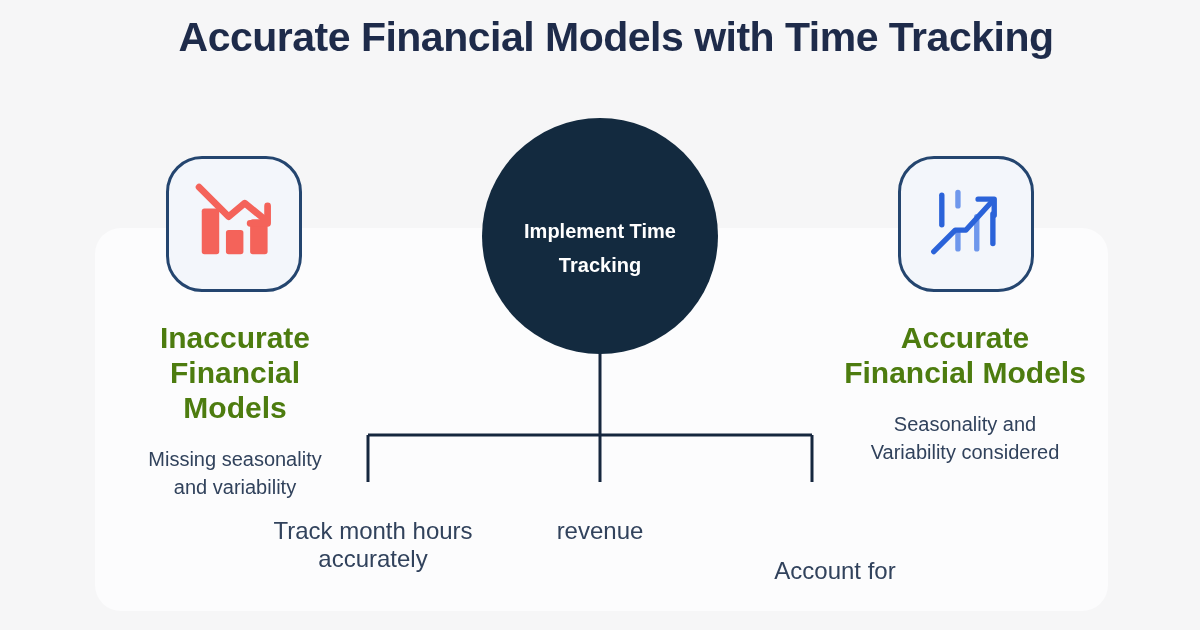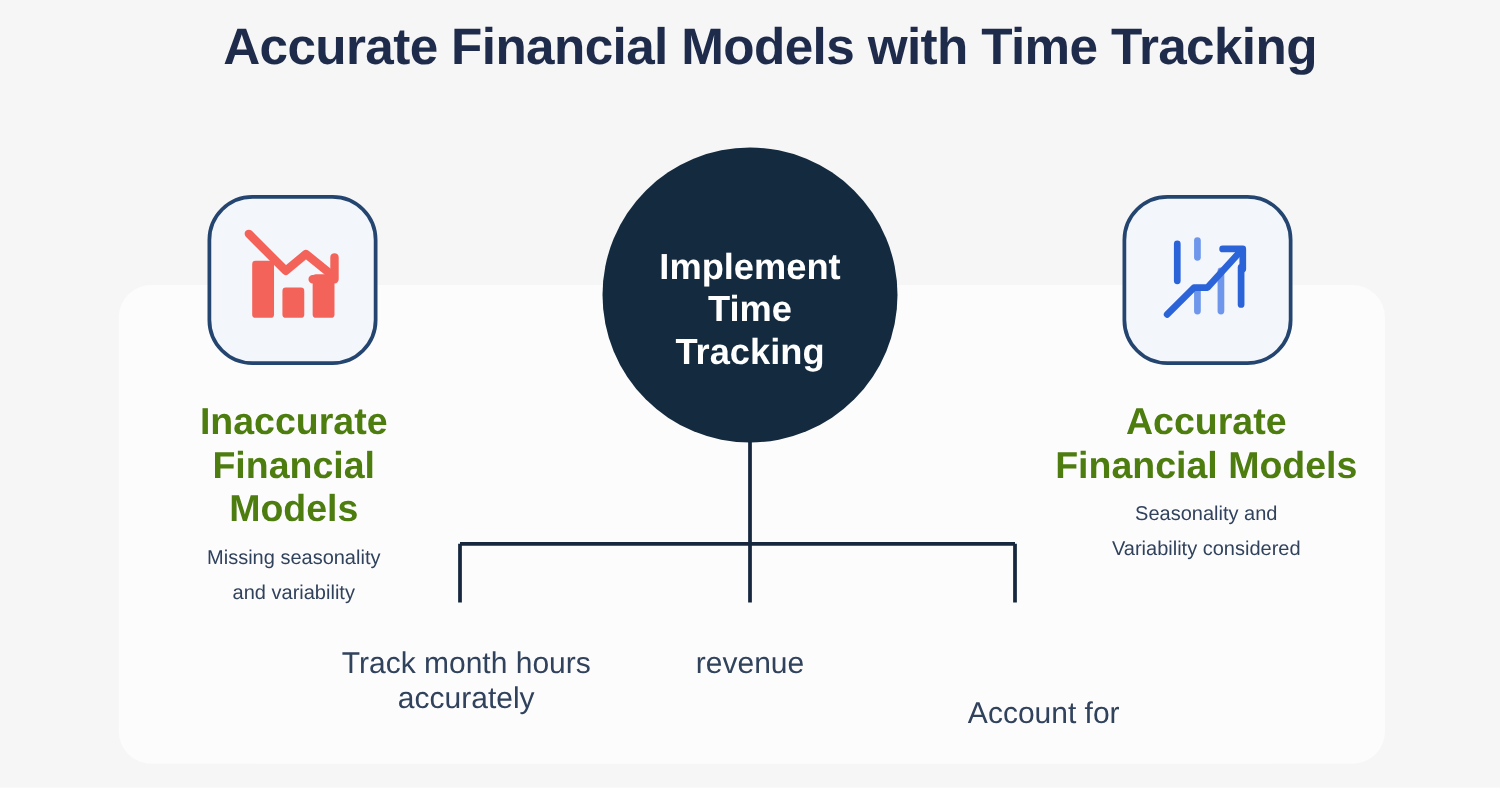--- a/index.html
+++ b/index.html
@@ -26,27 +26,27 @@
   .icon-box.left{left:166px;}
   .icon-box.right{left:898px;}
   .icon-box svg{width:86px;height:86px;}
   .circle{
     position:absolute;left:482px;top:118px;width:236px;height:236px;
     background:#132a3f;border-radius:50%;display:flex;align-items:center;justify-content:center;
     z-index:3;
   }
   .circle-label{
     width:178px;text-align:center;color:#ffffff;
-    font-size:29px;font-weight:bold;line-height:34px;margin-top:24px;
+    font-size:20px;font-weight:bold;line-height:34px;margin-top:24px;
   }
   .side-text{position:absolute;top:320px;text-align:center;z-index:2;}
   .side-text.left{left:118px;width:234px;}
   .side-text.right{left:840px;width:250px;}
   .side-heading{font-size:30px;font-weight:bold;line-height:35px;color:#4d7c0f;}
-  .side-sub{margin-top:8px;font-size:16px;line-height:28px;color:#31425c;}
+  .side-sub{margin-top:20px;font-size:20px;line-height:28px;color:#31425c;}
   .connector{position:absolute;left:350px;top:348px;z-index:1;}
   .branch-label{
     position:absolute;top:517px;text-align:center;
     font-size:24px;line-height:28px;color:#31425c;z-index:2;
   }
   .branch-0{left:253px;width:240px;}
   .branch-1{left:500px;width:200px;}
   .branch-2{left:710px;width:250px;margin-top:40px;}
 </style>
 </head>

